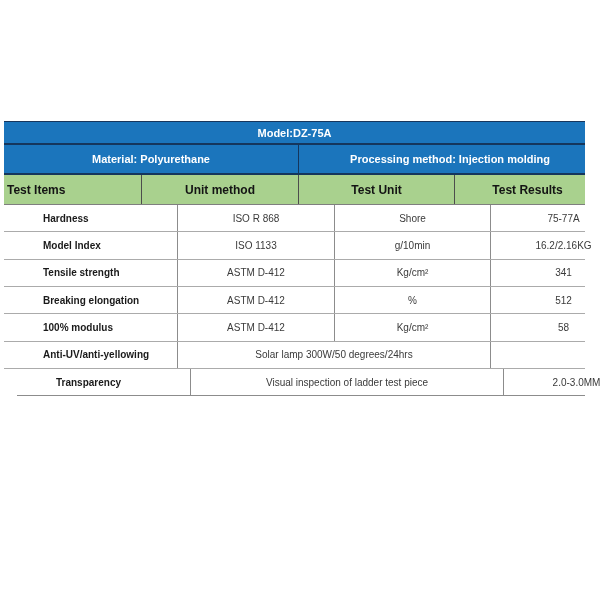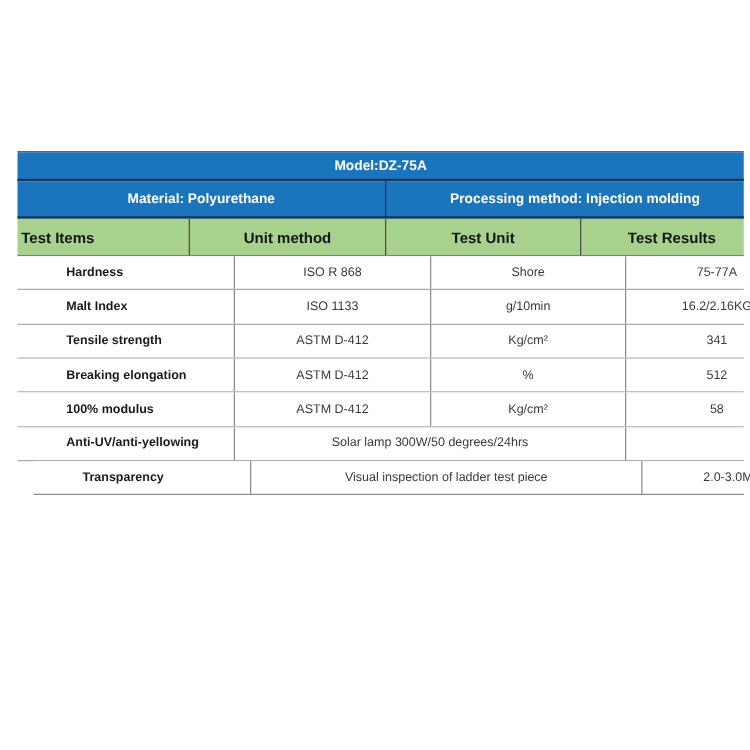--- a/index.html
+++ b/index.html
@@ -1,21 +1,21 @@
 <!DOCTYPE html>
 <html><head>
 <meta charset="utf-8">
 <style>
   * { box-sizing: border-box; margin: 0; padding: 0; }
   html, body { width: 600px; height: 600px; background: #ffffff; }
   body { font-family: "Liberation Sans", sans-serif; position: relative; overflow: hidden; }
 
   .spec-table {
     position: absolute;
-    left: 14px;
+    left: 4px;
     top: 121px;
     width: 581px;
     border-top: 1px solid #17365d;
   }
 
   
   .title-row {
     height: 23px;
     background: #1b75bc;
     border-bottom: 2px solid #15365c;
@@ -116,21 +116,21 @@
 
   <div class="data-row">
     <div class="cell item">Hardness</div>
     <div class="cell">ISO R 868</div>
     <div class="cell">Shore</div>
     <div class="cell">75-77A</div>
   </div>
 
 
   <div class="data-row">
-    <div class="cell item">Malt Index</div>
+    <div class="cell item">Model Index</div>
     <div class="cell">ISO 1133</div>
     <div class="cell">g/10min</div>
     <div class="cell">16.2/2.16KG</div>
   </div>
 
 
 
   <div class="data-row">
     <div class="cell item">Tensile strength</div>
     <div class="cell">ASTM D-412</div>

